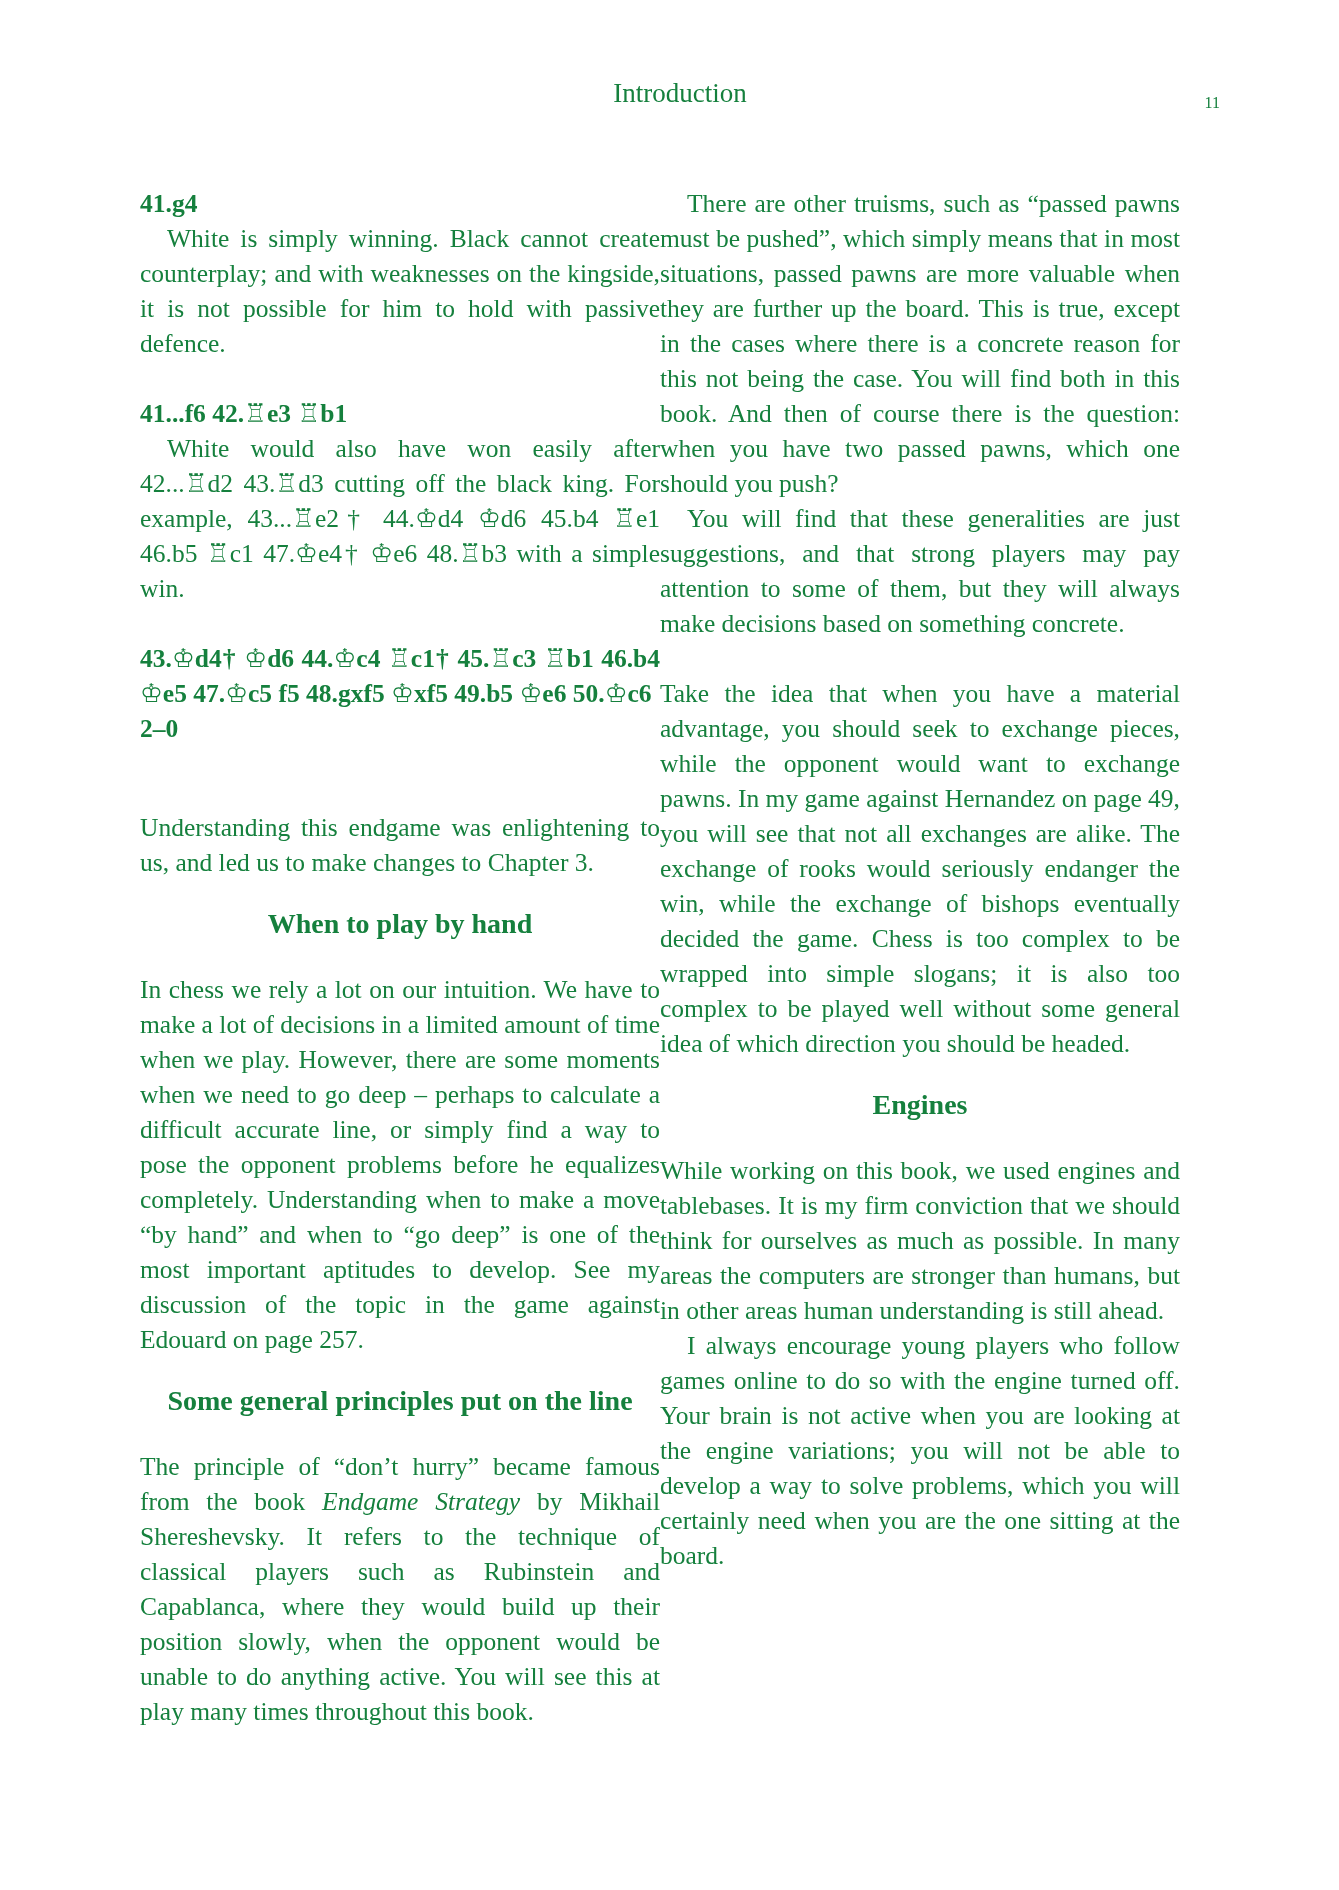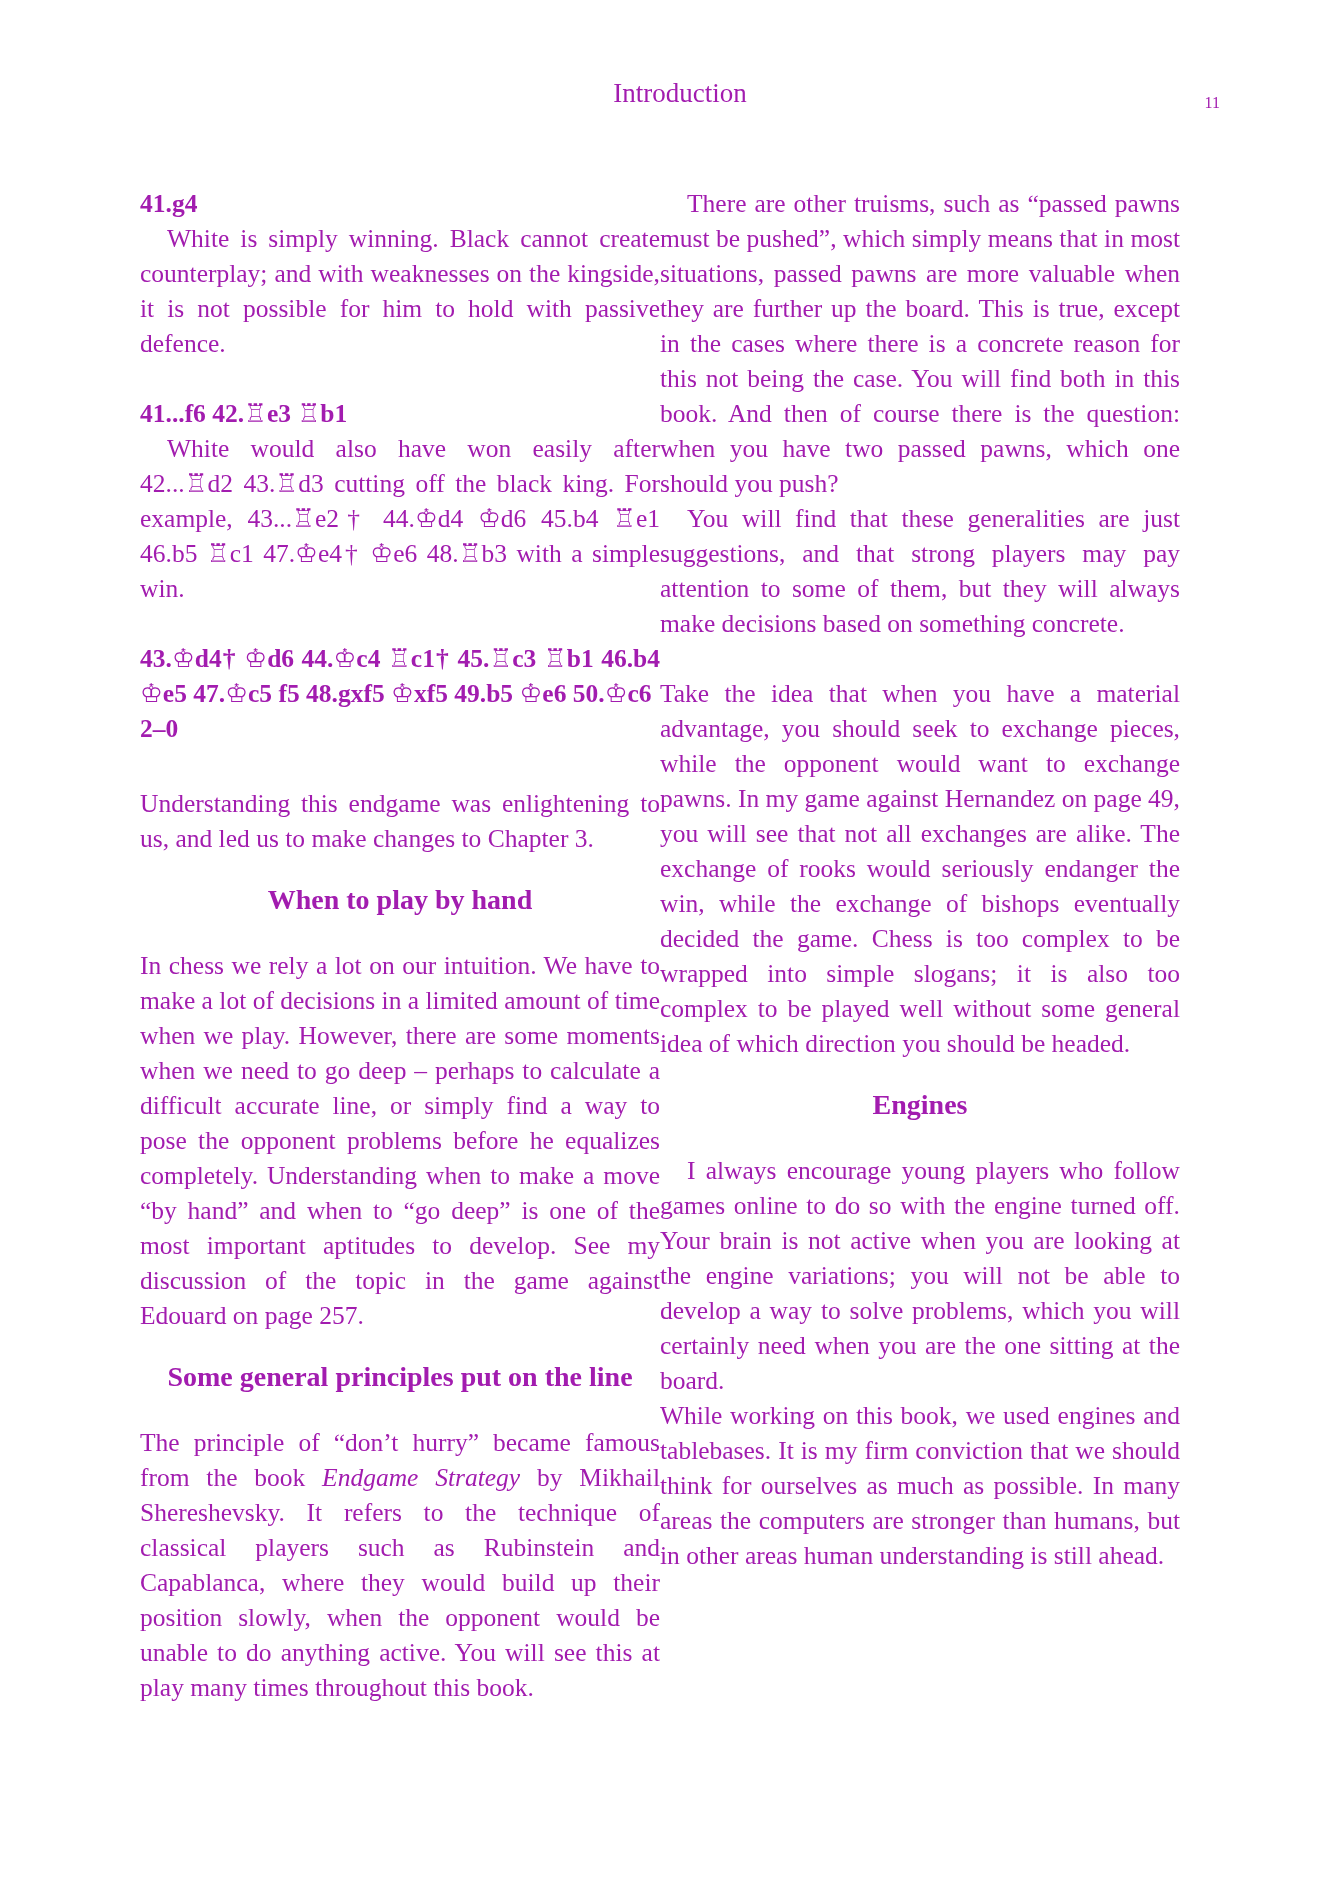--- a/index.html
+++ b/index.html
@@ -1,21 +1,21 @@
 <!DOCTYPE html>
 <html><head>
 <meta charset="utf-8">
 <style>
   html,body{margin:0;padding:0;background:#ffffff;}
   .page{
     position:relative;
     width:1339px;
     height:1890px;
     background:#ffffff;
-    color:#a21caf;
+    color:#15803d;
     font-family:"Liberation Serif","DejaVu Serif","DejaVu Sans",serif;
     overflow:hidden;
   }
   .running-head{
     position:absolute;
     top:78px;
     left:140px;
     width:1080px;
     text-align:center;
     font-size:27px;
@@ -36,21 +36,21 @@
   .column{
     width:520px;
     font-size:25.5px;
     line-height:35px;
     text-align:justify;
   }
   .para{margin:0;}
   .para.indent{text-indent:27px;}
   .moves{margin:0;font-weight:bold;}
   .gap-line{margin-top:35px;}
-  .gap-wide{margin-top:40px;}
+  .gap-wide{margin-top:64px;}
   .subhead{
     margin:24px 0 28px 0;
     text-align:center;
     font-weight:bold;
     font-size:28px;
     line-height:40px;
     text-indent:0;
   }
   em{font-style:italic;}
 </style>
@@ -74,17 +74,17 @@
         <h2 class="subhead">When to play by hand</h2>
         <p class="para">In chess we rely a lot on our intuition. We have to make a lot of decisions in a limited amount of time when we play. However, there are some moments when we need to go deep – perhaps to calculate a difficult accurate line, or simply find a way to pose the opponent problems before he equalizes completely. Understanding when to make a move “by hand” and when to “go deep” is one of the most important aptitudes to develop. See my discussion of the topic in the game against Edouard on page 257.</p>
         <h2 class="subhead">Some general principles put on the line</h2>
         <p class="para"><span>The principle of “don’t hurry” became famous from the book </span><em>Endgame Strategy</em><span> by Mikhail Shereshevsky. It refers to the technique of classical players such as Rubinstein and Capablanca, where they would build up their position slowly, when the opponent would be unable to do anything active. You will see this at play many times throughout this book.</span></p>
       </section>
     <section class="column" id="col-right">
         <p class="para indent">There are other truisms, such as “passed pawns must be pushed”, which simply means that in most situations, passed pawns are more valuable when they are further up the board. This is true, except in the cases where there is a concrete reason for this not being the case. You will find both in this book. And then of course there is the question: when you have two passed pawns, which one should you push?</p>
         <p class="para indent">You will find that these generalities are just suggestions, and that strong players may pay attention to some of them, but they will always make decisions based on something concrete.</p>
         <p class="para gap-line">Take the idea that when you have a material advantage, you should seek to exchange pieces, while the opponent would want to exchange pawns. In my game against Hernandez on page 49, you will see that not all exchanges are alike. The exchange of rooks would seriously endanger the win, while the exchange of bishops eventually decided the game. Chess is too complex to be wrapped into simple slogans; it is also too complex to be played well without some general idea of which direction you should be headed.</p>
         <h2 class="subhead">Engines</h2>
+        <p class="para">While working on this book, we used engines and tablebases. It is my firm conviction that we should think for ourselves as much as possible. In many areas the computers are stronger than humans, but in other areas human understanding is still ahead.</p>
         <p class="para indent">I always encourage young players who follow games online to do so with the engine turned off. Your brain is not active when you are looking at the engine variations; you will not be able to develop a way to solve problems, which you will certainly need when you are the one sitting at the board.</p>
-        <p class="para">While working on this book, we used engines and tablebases. It is my firm conviction that we should think for ourselves as much as possible. In many areas the computers are stronger than humans, but in other areas human understanding is still ahead.</p>
       </section>
   </main>
 </div>
 
 </body></html>

